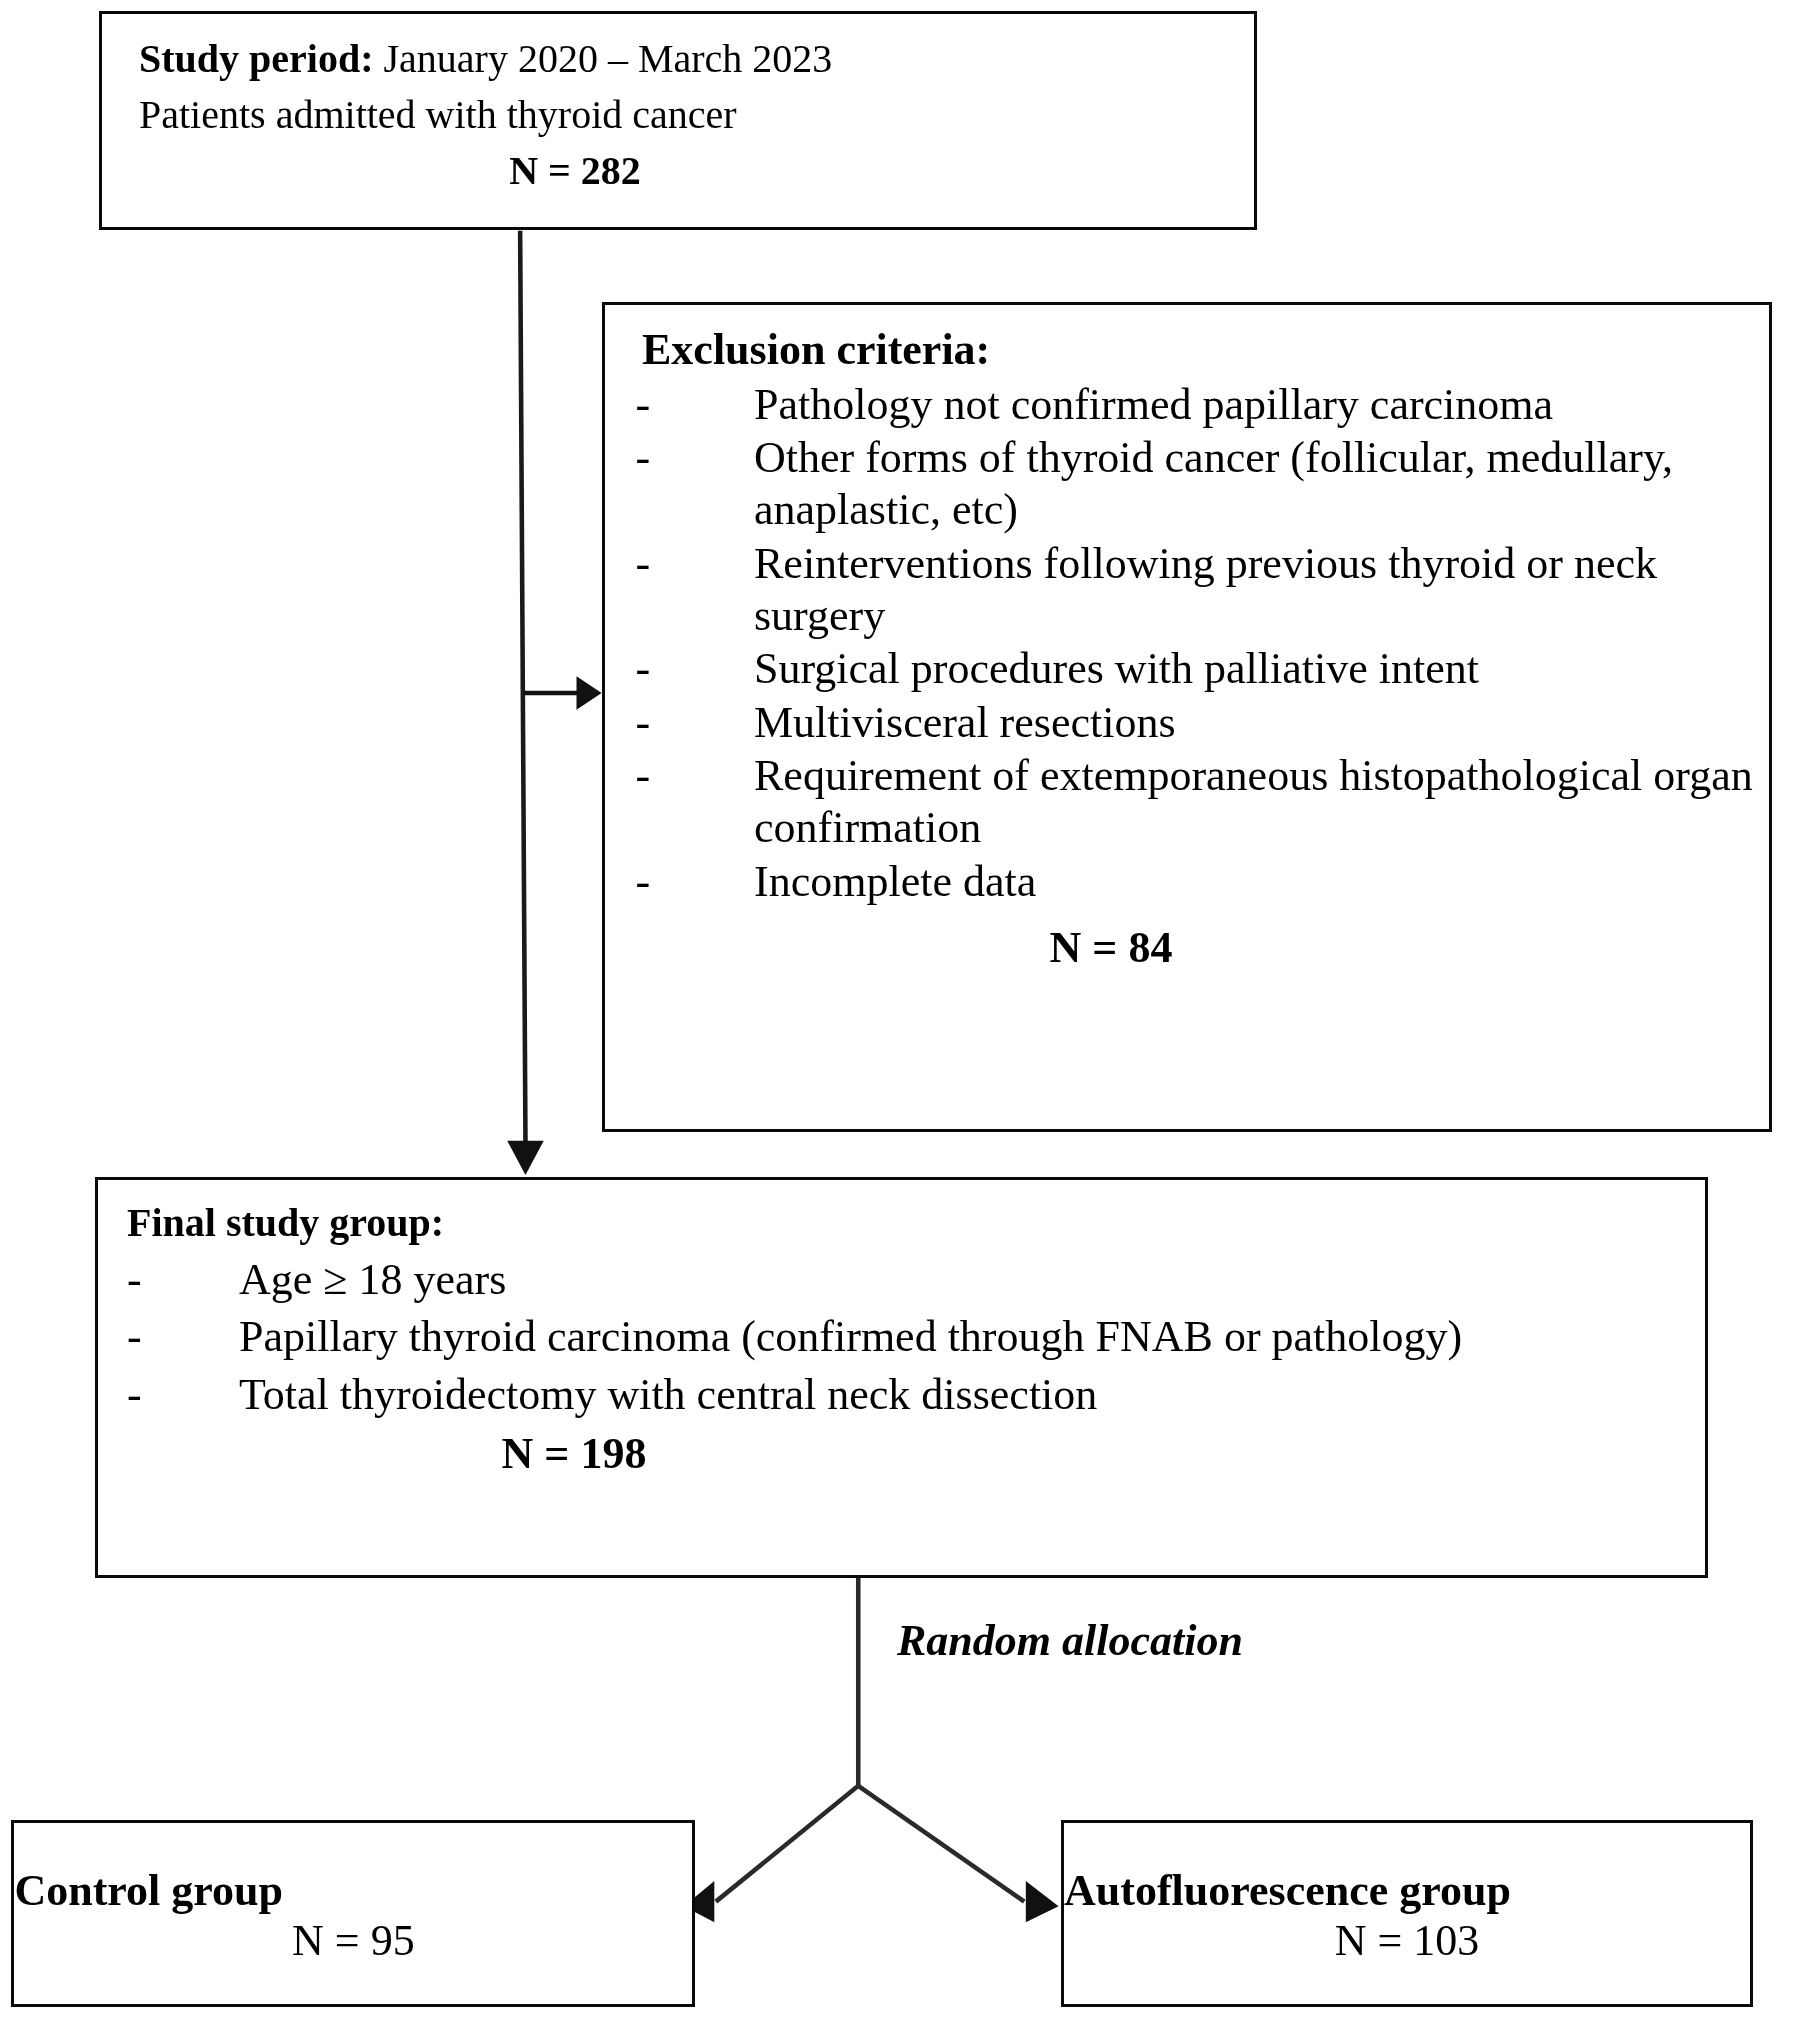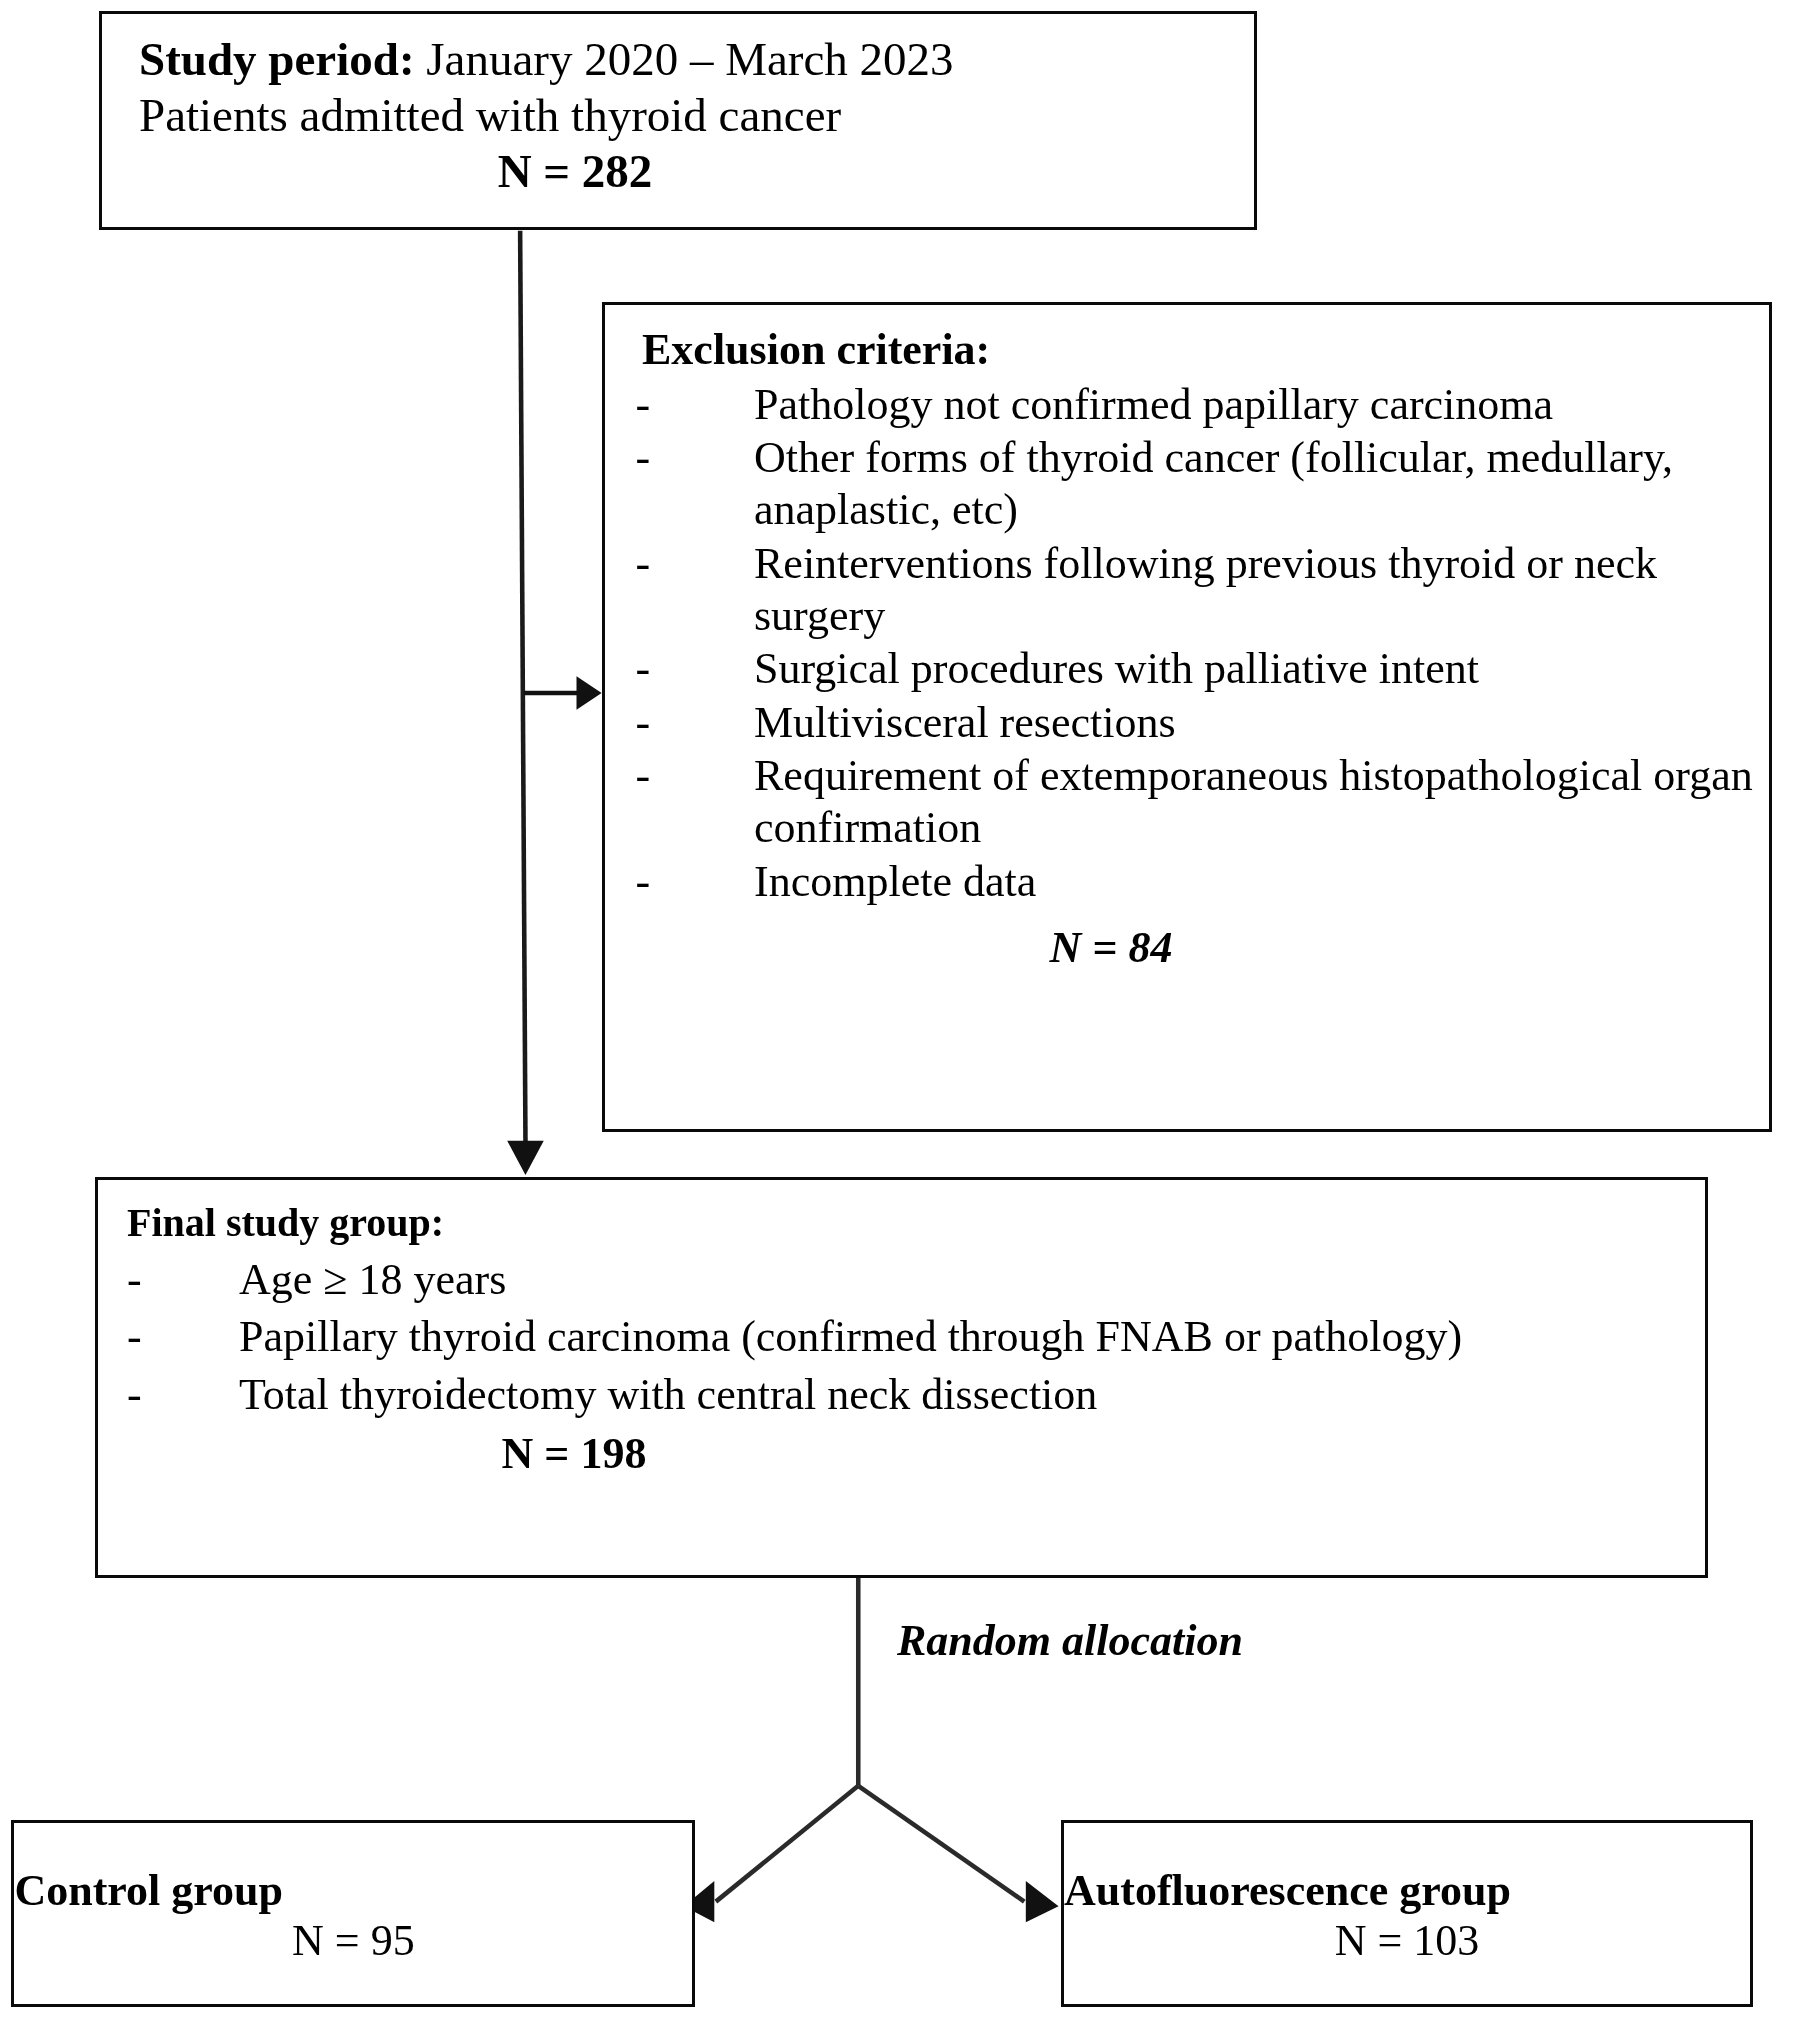--- a/index.html
+++ b/index.html
@@ -27,21 +27,21 @@
   }
 
   
   #box-study-period {
     left: 99px;
     top: 11.4px;
     width: 1158px;
     height: 219px;
   }
   #box-study-period .line {
-    font-size: 47px;
+    font-size: 40px;
     line-height: 56px;
     white-space: nowrap;
   }
   #box-study-period .l1 { padding-left: 37px; padding-top: 17px; }
   #box-study-period .l2 { padding-left: 37px; }
   #box-study-period .l3 { text-align: center; padding-right: 206px; font-weight: bold; }
 
   
   #box-exclusion {
     left: 602px;
@@ -75,21 +75,20 @@
     top: 0;
     font-size: 44px;
   }
   #box-exclusion .count {
     font-size: 44px;
     line-height: 55px;
     font-weight: bold;
     text-align: center;
     padding-right: 152px;
     padding-top: 12.2px;
-    font-style: italic;
   }
 
   
   #box-final {
     left: 95px;
     top: 1177px;
     width: 1613px;
     height: 401px;
   }
   #box-final .heading {

